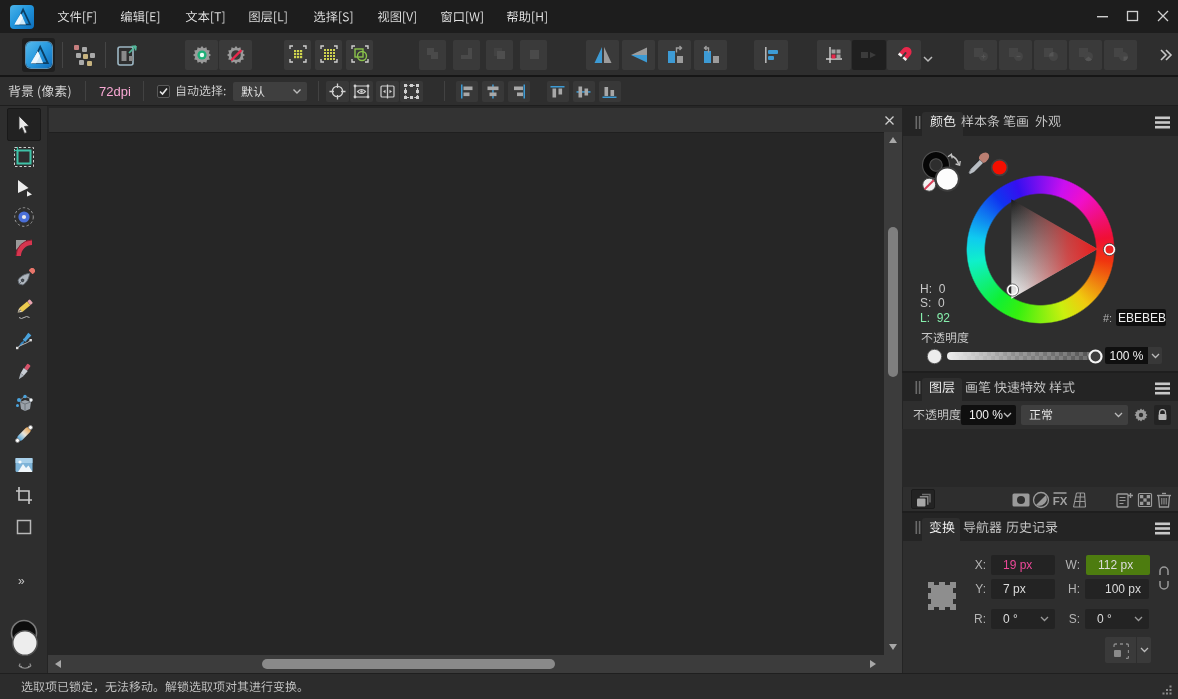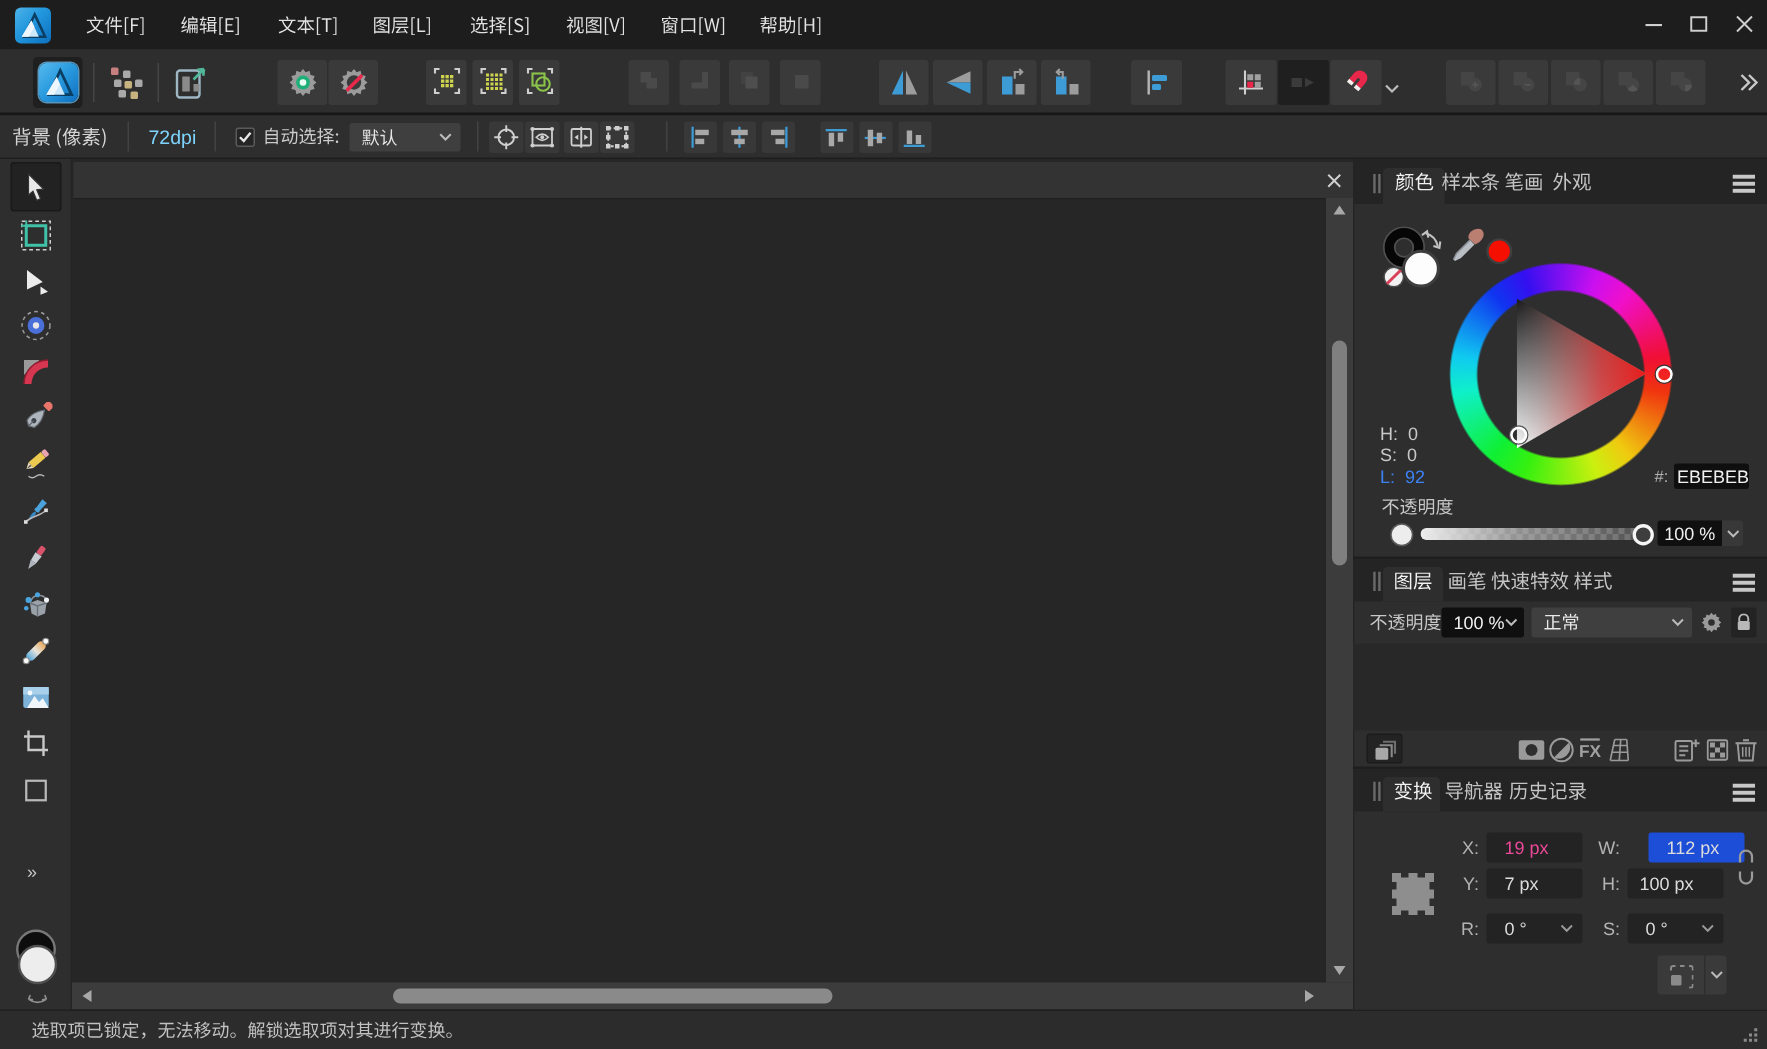--- a/index.html
+++ b/index.html
@@ -269,21 +269,21 @@
     </svg>
 </div>
 
 <div class="abs" style="left:0;top:77px;width:1178px;height:29px;background:#2e2e2e;border-bottom:1px solid #1e1e1e">
   <div class="tx" style="left:8px;top:0;height:28px">
       <svg style="vertical-align:baseline" width="65" height="17" viewBox="0 -13.00 65 16.90">
         <path fill="#d5d5d5" d="M9.6 -4.9V-3.8H3.5V-4.9ZM2.6 -5.7V1.0H3.5V-1.2H9.6V-0.1C9.6 0.1 9.5 0.2 9.3 0.2C9.1 0.2 8.3 0.2 7.5 0.2C7.7 0.4 7.8 0.8 7.9 1.1C8.9 1.1 9.6 1.0 10.0 0.9C10.4 0.8 10.5 0.5 10.5 -0.0V-5.7ZM3.5 -3.1H9.6V-1.9H3.5ZM4.3 -10.9V-9.8H1.0V-9.0H4.3V-7.8C2.9 -7.6 1.6 -7.4 0.7 -7.3L0.9 -6.4L4.3 -7.1V-6.1H5.3V-10.9ZM7.1 -10.9V-7.5C7.1 -6.5 7.5 -6.2 8.7 -6.2C9.0 -6.2 10.6 -6.2 10.9 -6.2C11.9 -6.2 12.2 -6.6 12.3 -7.8C12.0 -7.9 11.6 -8.0 11.4 -8.2C11.4 -7.2 11.3 -7.1 10.8 -7.1C10.5 -7.1 9.1 -7.1 8.8 -7.1C8.2 -7.1 8.1 -7.1 8.1 -7.5V-8.5C9.4 -8.8 10.8 -9.2 11.8 -9.6L11.1 -10.3C10.4 -10.0 9.2 -9.6 8.1 -9.3V-10.9Z M16.1 -8.3H22.8V-7.5H16.1ZM16.1 -9.8H22.8V-9.0H16.1ZM16.4 -3.8H22.6V-2.5H16.4ZM21.1 -0.9C22.3 -0.4 23.8 0.3 24.5 0.9L25.2 0.2C24.4 -0.3 22.9 -1.0 21.7 -1.4ZM16.8 -1.5C16.0 -0.9 14.7 -0.3 13.6 0.1C13.8 0.3 14.1 0.6 14.3 0.8C15.4 0.4 16.8 -0.4 17.7 -1.1ZM18.6 -6.6C18.8 -6.4 18.9 -6.2 19.0 -6.0H13.7V-5.2H25.2V-6.0H20.1C19.9 -6.3 19.7 -6.6 19.5 -6.8H23.8V-10.5H15.2V-6.8H19.3ZM15.5 -4.5V-1.8H19.0V0.1C19.0 0.2 19.0 0.3 18.8 0.3C18.6 0.3 18.0 0.3 17.3 0.3C17.4 0.5 17.6 0.8 17.6 1.0C18.5 1.0 19.1 1.0 19.5 0.9C19.9 0.8 20.0 0.6 20.0 0.1V-1.8H23.5V-4.5Z M32.0 2.5 32.7 2.2C31.6 0.4 31.1 -1.8 31.1 -4.0C31.1 -6.2 31.6 -8.4 32.7 -10.3L32.0 -10.6C30.8 -8.7 30.1 -6.6 30.1 -4.0C30.1 -1.5 30.8 0.6 32.0 2.5Z M39.6 -9.2H42.0C41.7 -8.9 41.5 -8.5 41.2 -8.2H38.8C39.1 -8.5 39.4 -8.9 39.6 -9.2ZM39.6 -10.9C39.1 -9.8 38.1 -8.4 36.6 -7.4C36.8 -7.3 37.1 -7.0 37.3 -6.8C37.5 -7.0 37.7 -7.2 38.0 -7.4V-5.4H40.0C39.4 -4.8 38.4 -4.3 37.0 -3.8C37.2 -3.7 37.5 -3.4 37.6 -3.2C38.8 -3.6 39.6 -4.1 40.2 -4.5C40.5 -4.4 40.6 -4.2 40.8 -3.9C39.9 -3.1 38.3 -2.3 37.0 -2.0C37.2 -1.8 37.5 -1.5 37.6 -1.3C38.7 -1.7 40.2 -2.6 41.2 -3.4C41.3 -3.1 41.4 -2.9 41.5 -2.7C40.4 -1.6 38.5 -0.6 36.9 -0.1C37.1 0.0 37.3 0.4 37.5 0.6C38.9 0.1 40.5 -0.8 41.7 -1.8C41.8 -1.0 41.6 -0.3 41.3 -0.0C41.2 0.2 41.0 0.2 40.7 0.2C40.5 0.2 40.2 0.2 39.8 0.2C40.0 0.4 40.1 0.8 40.1 1.0C40.4 1.0 40.7 1.0 40.9 1.0C41.4 1.0 41.7 0.9 42.0 0.6C42.6 0.1 42.8 -1.4 42.3 -2.7L43.0 -3.0C43.4 -1.6 44.2 -0.4 45.3 0.3C45.4 0.1 45.7 -0.3 45.9 -0.4C44.9 -1.0 44.1 -2.1 43.7 -3.4C44.2 -3.6 44.7 -3.9 45.1 -4.2L44.5 -4.8C43.9 -4.4 42.9 -3.8 42.1 -3.4C41.8 -4.0 41.4 -4.6 40.8 -5.0L41.1 -5.4H45.0V-8.2H42.2C42.6 -8.6 43.0 -9.1 43.3 -9.6L42.7 -10.0L42.5 -10.0H40.1L40.6 -10.7ZM38.8 -7.4H41.1C41.1 -7.0 40.9 -6.6 40.6 -6.1H38.8ZM42.0 -7.4H44.1V-6.1H41.6C41.8 -6.6 41.9 -7.0 42.0 -7.4ZM36.7 -10.9C36.0 -8.9 34.9 -7.0 33.7 -5.7C33.9 -5.5 34.2 -5.0 34.2 -4.7C34.6 -5.1 35.0 -5.6 35.4 -6.1V1.0H36.3V-7.6C36.8 -8.6 37.3 -9.6 37.6 -10.6Z M54.6 -1.1C55.7 -0.6 57.1 0.3 57.7 0.8L58.5 0.2C57.8 -0.3 56.4 -1.1 55.3 -1.7ZM50.1 -1.7C49.3 -0.9 48.1 -0.3 46.9 0.2C47.1 0.4 47.5 0.7 47.7 0.9C48.8 0.4 50.1 -0.5 51.0 -1.3ZM48.8 -3.8C49.0 -3.9 49.4 -4.0 52.0 -4.1C50.8 -3.6 49.8 -3.2 49.4 -3.1C48.6 -2.8 48.0 -2.7 47.6 -2.6C47.7 -2.4 47.8 -1.9 47.8 -1.8C48.2 -1.9 48.7 -1.9 52.5 -2.1V-0.1C52.5 0.1 52.5 0.1 52.3 0.1C52.1 0.1 51.4 0.1 50.6 0.1C50.7 0.4 50.9 0.7 50.9 1.0C51.9 1.0 52.5 1.0 52.9 0.8C53.4 0.7 53.5 0.4 53.5 -0.1V-2.2L56.7 -2.4C57.1 -2.1 57.4 -1.8 57.6 -1.5L58.3 -2.1C57.8 -2.7 56.7 -3.5 55.8 -4.1L55.1 -3.6C55.3 -3.4 55.6 -3.2 55.9 -3.0L50.6 -2.8C52.4 -3.4 54.2 -4.1 55.9 -5.0L55.2 -5.7C54.8 -5.4 54.2 -5.1 53.7 -4.9L50.7 -4.7C51.4 -5.0 52.1 -5.4 52.7 -5.8L52.4 -6.0H58.7V-6.8H53.3V-7.6H57.3V-8.4H53.3V-9.2H58.0V-10.0H53.3V-10.9H52.3V-10.0H47.7V-9.2H52.3V-8.4H48.4V-7.6H52.3V-6.8H47.0V-6.0H51.6C50.7 -5.5 49.8 -5.0 49.5 -4.9C49.1 -4.8 48.8 -4.7 48.6 -4.7C48.6 -4.4 48.8 -4.0 48.8 -3.8Z M60.6 2.5C61.8 0.6 62.5 -1.5 62.5 -4.0C62.5 -6.6 61.8 -8.7 60.6 -10.6L59.9 -10.3C61.0 -8.4 61.5 -6.2 61.5 -4.0C61.5 -1.8 61.0 0.4 59.9 2.2Z"></path>
       </svg>
     </div>
   <div class="abs" style="left:85px;top:4px;width:1px;height:20px;background:#424242"></div>
-  <div class="tx" style="left:99px;top:0;height:28px;font-size:13px;color:#7dd3fc">72dpi</div>
+  <div class="tx" style="left:99px;top:0;height:28px;font-size:13px;color:#f9a8d4">72dpi</div>
   <div class="abs" style="left:143px;top:4px;width:1px;height:20px;background:#424242"></div>
   <div class="abs" style="left:157px;top:8px;width:13px;height:13px;background:#252525;border:1px solid #5a5a5a;border-radius:2px">
       <svg width="11" height="11" viewBox="0 0 11 11">
         <path d="M2 5.5 L4.5 8 L9 2.5" stroke="#e8e8e8" stroke-width="1.6" fill="none"></path>
       </svg>
     </div>
   <div class="tx" style="left:175px;top:0;height:28px">
       <svg style="vertical-align:baseline" width="52" height="16" viewBox="0 -12.00 52 15.60">
         <path fill="#cccccc" d="M2.9 -4.9H9.3V-3.2H2.9ZM2.9 -5.8V-7.6H9.3V-5.8ZM2.9 -2.3H9.3V-0.6H2.9ZM5.5 -10.1C5.4 -9.6 5.2 -9.0 5.0 -8.4H2.0V1.0H2.9V0.3H9.3V0.9H10.2V-8.4H5.9C6.1 -8.9 6.3 -9.4 6.5 -10.0Z M13.1 -9.1V-8.3H17.7V-9.1ZM19.8 -9.9C19.8 -9.0 19.8 -8.2 19.8 -7.3H18.1V-6.4H19.8C19.6 -3.7 19.1 -1.2 17.5 0.3C17.7 0.4 18.0 0.7 18.2 0.9C20.0 -0.7 20.5 -3.5 20.7 -6.4H22.4C22.3 -2.2 22.2 -0.6 21.8 -0.2C21.7 -0.1 21.6 -0.0 21.4 -0.0C21.1 -0.0 20.5 -0.0 19.8 -0.1C20.0 0.1 20.1 0.5 20.1 0.8C20.7 0.8 21.4 0.8 21.7 0.8C22.1 0.7 22.4 0.6 22.6 0.3C23.0 -0.2 23.2 -1.9 23.3 -6.9C23.3 -7.0 23.3 -7.3 23.3 -7.3H20.7C20.7 -8.2 20.7 -9.0 20.7 -9.9ZM13.1 -0.5 13.1 -0.5V-0.5C13.4 -0.7 13.8 -0.8 17.1 -1.6L17.4 -0.8L18.1 -1.0C17.9 -1.9 17.4 -3.3 16.9 -4.4L16.2 -4.2C16.4 -3.6 16.7 -3.0 16.9 -2.3L14.0 -1.7C14.5 -2.8 14.9 -4.2 15.2 -5.4H17.9V-6.2H12.6V-5.4H14.3C14.0 -4.0 13.5 -2.6 13.3 -2.2C13.1 -1.7 13.0 -1.4 12.8 -1.4C12.9 -1.1 13.0 -0.7 13.1 -0.5Z M24.7 -9.2C25.4 -8.6 26.2 -7.8 26.6 -7.2L27.3 -7.7C27.0 -8.3 26.1 -9.1 25.4 -9.7ZM29.4 -9.7C29.1 -8.7 28.6 -7.6 27.9 -6.9C28.1 -6.8 28.5 -6.5 28.7 -6.4C29.0 -6.7 29.2 -7.2 29.5 -7.6H31.2V-5.9H27.8V-5.1H30.0C29.8 -3.5 29.3 -2.4 27.5 -1.7C27.7 -1.6 28.0 -1.2 28.1 -1.0C30.1 -1.8 30.7 -3.2 30.9 -5.1H32.1V-2.3C32.1 -1.4 32.4 -1.1 33.3 -1.1C33.4 -1.1 34.2 -1.1 34.4 -1.1C35.2 -1.1 35.4 -1.5 35.5 -3.0C35.3 -3.1 34.9 -3.2 34.7 -3.4C34.7 -2.1 34.6 -2.0 34.3 -2.0C34.2 -2.0 33.5 -2.0 33.4 -2.0C33.1 -2.0 33.0 -2.0 33.0 -2.3V-5.1H35.4V-5.9H32.1V-7.6H34.9V-8.4H32.1V-10.0H31.2V-8.4H29.8C30.0 -8.8 30.1 -9.2 30.2 -9.5ZM27.0 -5.5H24.7V-4.6H26.1V-1.0C25.6 -0.8 25.1 -0.3 24.5 0.2L25.1 1.0C25.8 0.2 26.5 -0.4 26.9 -0.4C27.2 -0.4 27.6 -0.1 28.0 0.2C28.8 0.7 29.8 0.8 31.2 0.8C32.4 0.8 34.4 0.8 35.3 0.7C35.4 0.4 35.5 -0.0 35.6 -0.2C34.4 -0.1 32.6 -0.0 31.2 -0.0C29.9 -0.0 28.9 -0.1 28.2 -0.6C27.6 -0.9 27.3 -1.2 27.0 -1.2Z M38.1 -10.1V-7.7H36.6V-6.8H38.1V-4.3C37.5 -4.1 36.9 -3.9 36.4 -3.8L36.7 -2.9L38.1 -3.4V-0.1C38.1 0.0 38.1 0.1 37.9 0.1C37.8 0.1 37.3 0.1 36.8 0.1C36.9 0.3 37.0 0.7 37.1 0.9C37.8 0.9 38.3 0.9 38.6 0.7C38.9 0.6 39.0 0.3 39.0 -0.1V-3.7L40.4 -4.1L40.3 -4.9L39.0 -4.5V-6.8H40.4V-7.7H39.0V-10.1ZM45.6 -8.6C45.2 -8.0 44.6 -7.5 43.9 -7.0C43.3 -7.5 42.8 -8.0 42.4 -8.6ZM40.8 -9.4V-8.6H41.5C42.0 -7.8 42.6 -7.1 43.2 -6.5C42.3 -6.0 41.3 -5.5 40.2 -5.3C40.4 -5.1 40.6 -4.8 40.7 -4.6C41.8 -4.9 42.9 -5.4 43.9 -6.0C44.9 -5.4 45.9 -4.9 47.1 -4.5C47.3 -4.8 47.5 -5.1 47.7 -5.3C46.6 -5.5 45.5 -6.0 44.6 -6.5C45.6 -7.2 46.4 -8.1 46.9 -9.2L46.4 -9.5L46.2 -9.4ZM43.4 -4.9V-3.9H41.0V-3.1H43.4V-1.8H40.4V-1.0H43.4V1.0H44.3V-1.0H47.5V-1.8H44.3V-3.1H46.6V-3.9H44.3V-4.9Z M49.7 -4.7C50.1 -4.7 50.5 -5.0 50.5 -5.5C50.5 -6.0 50.1 -6.4 49.7 -6.4C49.2 -6.4 48.9 -6.0 48.9 -5.5C48.9 -5.0 49.2 -4.7 49.7 -4.7ZM49.7 0.2C50.1 0.2 50.5 -0.2 50.5 -0.7C50.5 -1.2 50.1 -1.5 49.7 -1.5C49.2 -1.5 48.9 -1.2 48.9 -0.7C48.9 -0.2 49.2 0.2 49.7 0.2Z"></path>
       </svg>
@@ -596,21 +596,21 @@
     </defs>
     <path d="M135.5 78 L49.3 28.2 L49.3 127.8 Z" fill="url(#lum)"></path>
     <path d="M135.5 78 L49.3 28.2 L49.3 127.8 Z" fill="url(#sat)"></path>
     <circle cx="147.5" cy="78.5" r="5" fill="none" stroke="#fff" stroke-width="2"></circle>
     <circle cx="147.5" cy="78.5" r="6.1" fill="none" stroke="#333" stroke-width="0.8"></circle>
     <circle cx="50.5" cy="119" r="5" fill="none" stroke="#fff" stroke-width="2"></circle>
     <circle cx="50.5" cy="119" r="6.1" fill="none" stroke="#555" stroke-width="0.8"></circle>
   </svg>
   <div class="tx" style="left:18px;top:176px;height:13px;font-size:12px;color:#c8c8c8">H:&nbsp; 0</div>
   <div class="tx" style="left:18px;top:190.5px;height:13px;font-size:12px;color:#c8c8c8">S:&nbsp; 0</div>
-  <div class="tx" style="left:18px;top:205px;height:13px;font-size:12px;color:#3b82f6">L:&nbsp; 92</div>
+  <div class="tx" style="left:18px;top:205px;height:13px;font-size:12px;color:#86efac">L:&nbsp; 92</div>
   <div class="tx" style="left:201px;top:205px;height:13px;font-size:11px;color:#b0b0b0">#:</div>
   <div class="abs" style="left:214px;top:203px;width:50px;height:17px;background:#0f0f0f;border-radius:2px">
       <div class="tx" style="left:5px;top:0;width:42px;height:17px;font-size:12px;color:#f0f0f0;justify-content:center">EBEBEB</div>
     </div>
   <div class="tx" style="left:19px;top:225px;height:13px">
       <svg style="vertical-align:baseline" width="49" height="16" viewBox="0 -12.00 49 15.60">
         <path fill="#c8c8c8" d="M6.7 -5.7C8.1 -4.8 9.9 -3.4 10.8 -2.4L11.5 -3.1C10.6 -4.1 8.8 -5.4 7.4 -6.3ZM0.8 -9.2V-8.3H6.2C5.0 -6.3 2.9 -4.2 0.5 -3.1C0.7 -2.9 1.0 -2.5 1.1 -2.3C2.8 -3.1 4.3 -4.4 5.5 -5.8V0.9H6.5V-7.0C6.8 -7.4 7.1 -7.9 7.3 -8.3H11.2V-9.2Z M12.7 -9.2C13.4 -8.6 14.2 -7.8 14.6 -7.2L15.3 -7.7C15.0 -8.3 14.1 -9.1 13.4 -9.7ZM22.2 -9.9C20.8 -9.6 18.2 -9.4 16.1 -9.3C16.1 -9.1 16.2 -8.8 16.3 -8.6C17.2 -8.7 18.1 -8.7 19.1 -8.8V-7.9H15.8V-7.2H18.6C17.8 -6.3 16.5 -5.5 15.4 -5.2C15.6 -5.0 15.8 -4.7 15.9 -4.5C17.1 -5.0 18.3 -5.8 19.1 -6.7V-5.1H20.0V-6.8C20.8 -5.8 22.0 -5.0 23.1 -4.6C23.2 -4.8 23.4 -5.1 23.6 -5.2C22.5 -5.6 21.3 -6.3 20.5 -7.2H23.4V-7.9H20.0V-8.9C21.0 -9.0 22.0 -9.1 22.8 -9.3ZM16.7 -4.8V-4.1H18.1C17.9 -2.8 17.4 -1.9 15.7 -1.4C15.9 -1.2 16.1 -0.9 16.2 -0.7C18.1 -1.4 18.7 -2.5 18.9 -4.1H20.4C20.3 -3.7 20.2 -3.4 20.1 -3.1H22.1C22.0 -2.2 21.9 -1.8 21.8 -1.6C21.7 -1.5 21.6 -1.5 21.4 -1.5C21.2 -1.5 20.6 -1.5 20.0 -1.6C20.1 -1.4 20.2 -1.1 20.2 -0.9C20.8 -0.8 21.4 -0.8 21.7 -0.9C22.0 -0.9 22.2 -0.9 22.4 -1.1C22.7 -1.4 22.8 -2.0 23.0 -3.4C23.0 -3.5 23.0 -3.7 23.0 -3.7H21.1L21.3 -4.8ZM15.0 -5.5H12.7V-4.6H14.1V-1.0C13.6 -0.8 13.1 -0.3 12.5 0.2L13.1 1.0C13.8 0.2 14.5 -0.4 14.9 -0.4C15.2 -0.4 15.6 -0.1 16.0 0.2C16.8 0.7 17.8 0.8 19.2 0.8C20.4 0.8 22.4 0.8 23.3 0.7C23.4 0.4 23.5 -0.0 23.6 -0.2C22.4 -0.1 20.6 -0.0 19.2 -0.0C17.9 -0.0 16.9 -0.1 16.2 -0.6C15.6 -0.9 15.3 -1.2 15.0 -1.2Z M28.1 -5.4V-3.0H25.8V-5.4ZM28.1 -6.2H25.8V-8.5H28.1ZM25.0 -9.3V-1.1H25.8V-2.2H28.9V-9.3ZM34.2 -8.7V-6.6H30.9V-8.7ZM30.0 -9.6V-5.3C30.0 -3.4 29.8 -1.1 27.8 0.4C28.0 0.6 28.3 0.9 28.4 1.0C29.8 -0.0 30.4 -1.5 30.7 -2.9H34.2V-0.2C34.2 -0.0 34.2 0.1 33.9 0.1C33.7 0.1 33.0 0.1 32.2 0.0C32.3 0.3 32.5 0.7 32.5 0.9C33.6 0.9 34.2 0.9 34.6 0.8C35.0 0.6 35.1 0.3 35.1 -0.2V-9.6ZM34.2 -5.8V-3.7H30.8C30.9 -4.2 30.9 -4.8 30.9 -5.3V-5.8Z M40.6 -7.7V-6.7H38.7V-5.9H40.6V-3.9H45.3V-5.9H47.2V-6.7H45.3V-7.7H44.4V-6.7H41.5V-7.7ZM44.4 -5.9V-4.7H41.5V-5.9ZM45.1 -2.4C44.6 -1.8 43.8 -1.3 42.9 -0.9C42.1 -1.3 41.4 -1.8 40.9 -2.4ZM38.9 -3.2V-2.4H40.4L40.0 -2.3C40.5 -1.6 41.2 -1.0 42.0 -0.6C40.8 -0.2 39.6 0.0 38.3 0.1C38.4 0.3 38.6 0.7 38.7 0.9C40.2 0.7 41.6 0.4 42.9 -0.1C44.1 0.4 45.5 0.8 47.0 1.0C47.1 0.7 47.4 0.4 47.5 0.2C46.2 0.1 45.0 -0.2 43.9 -0.6C45.0 -1.1 45.9 -1.9 46.4 -2.9L45.8 -3.2L45.7 -3.2ZM41.7 -9.9C41.8 -9.6 42.0 -9.2 42.2 -8.9H37.5V-5.6C37.5 -3.8 37.4 -1.3 36.4 0.6C36.7 0.6 37.1 0.8 37.2 1.0C38.3 -0.9 38.4 -3.7 38.4 -5.6V-8.0H47.4V-8.9H43.2C43.0 -9.3 42.8 -9.8 42.6 -10.1Z"></path>
       </svg>
     </div>
   <svg class="abs" style="left:24px;top:242px" width="17" height="17" viewBox="0 0 17 17">
@@ -774,30 +774,30 @@
       </g>
     </svg>
   <svg class="abs" style="left:21px;top:64px" width="38" height="38" viewBox="0 0 38 38">
       <path d="M5 5 h6 v3 h5 v-3 h6 v3 h5 v-3 h6 v6 h-3 v5 h3 v6 h-3 v5 h3 v6 h-6 v-3 h-5 v3 h-6 v-3 h-5 v3 h-6 v-6 h3 v-5 h-3 v-6 h3 v-5 h-3 Z" fill="#8e8e8e"></path>
     </svg>
   <div class="tx" style="left:70px;top:42px;width:14px;height:20px;font-size:12px;color:#b4b4b4;justify-content:flex-end">X:</div>
   <div class="abs" style="left:89px;top:42px;width:64px;height:20px;background:#232323;border-radius:2px">
       <div class="tx" style="left:12px;top:0;height:20px;font-size:12px;color:#ec4899">19 px</div>
     </div>
   <div class="tx" style="left:162px;top:42px;width:16px;height:20px;font-size:12px;color:#b4b4b4;justify-content:flex-end">W:</div>
-  <div class="abs" style="left:197px;top:42px;width:64px;height:20px;background:#1d4ed8;border-radius:2px">
+  <div class="abs" style="left:184px;top:42px;width:64px;height:20px;background:#4d7c0f;border-radius:2px">
       <div class="tx" style="left:12px;top:0;height:20px;font-size:12px;color:#dcdcdc">112 px</div>
     </div>
   <div class="tx" style="left:70px;top:66px;width:14px;height:20px;font-size:12px;color:#b4b4b4;justify-content:flex-end">Y:</div>
   <div class="abs" style="left:89px;top:66px;width:64px;height:20px;background:#232323;border-radius:2px">
       <div class="tx" style="left:12px;top:0;height:20px;font-size:12px;color:#dcdcdc">7 px</div>
     </div>
   <div class="tx" style="left:162px;top:66px;width:16px;height:20px;font-size:12px;color:#b4b4b4;justify-content:flex-end">H:</div>
   <div class="abs" style="left:183px;top:66px;width:64px;height:20px;background:#232323;border-radius:2px">
-      <div class="tx" style="left:8px;top:0;height:20px;font-size:12px;color:#dcdcdc">100 px</div>
+      <div class="tx" style="left:20px;top:0;height:20px;font-size:12px;color:#dcdcdc">100 px</div>
     </div>
   <div class="tx" style="left:70px;top:96px;width:14px;height:20px;font-size:12px;color:#b4b4b4;justify-content:flex-end">R:</div>
   <div class="abs" style="left:89px;top:96px;width:64px;height:20px;background:#232323;border-radius:2px">
       <div class="tx" style="left:12px;top:0;height:20px;font-size:12px;color:#dcdcdc">0 °</div>
       <svg class="abs" style="right:6px;top:7px" width="9" height="6" viewBox="0 0 9 6">
         <path d="M1 1 L4.5 4.5 L8 1" stroke="#999" stroke-width="1.3" fill="none"></path>
       </svg>
     </div>
   <div class="tx" style="left:162px;top:96px;width:16px;height:20px;font-size:12px;color:#b4b4b4;justify-content:flex-end">S:</div>
   <div class="abs" style="left:183px;top:96px;width:64px;height:20px;background:#232323;border-radius:2px">

